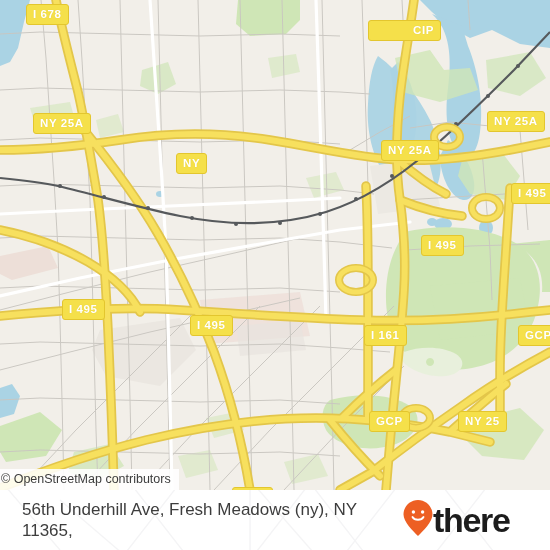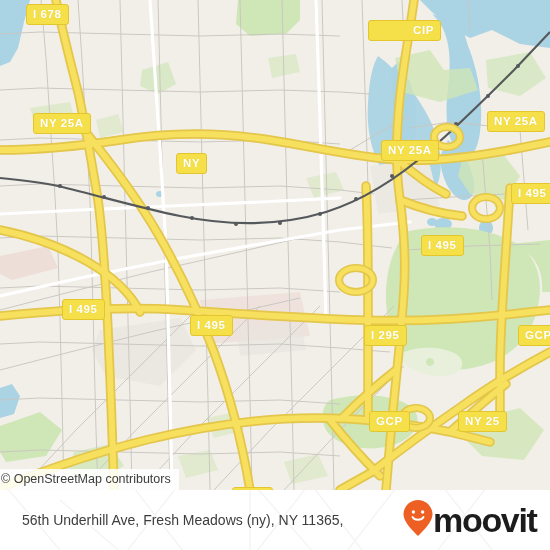--- a/index.html
+++ b/index.html
@@ -101,21 +101,21 @@
   .footer-wm {
     position: absolute; left: 0; top: 0;
     width: 550px; height: 60px;
     opacity: .5;
     pointer-events: none;
   }
   .addr {
     position: relative;
     margin-left: 22px;
     width: 378px;
-    font-size: 14px;
+    font-size: 17px;
     line-height: 21px;
     color: #3d3d3d;
     font-family: "Liberation Sans", sans-serif;
     z-index: 2;
   }
   .brand {
     position: relative;
     display: flex; align-items: center;
     z-index: 2;
     margin-left: 2px;
@@ -342,21 +342,21 @@
     <div class="shield" style="left:26px; top:4px;">I 678</div>
     <div class="shield" style="left:368px; top:20px;padding-left:44px;">CIP</div>
     <div class="shield" style="left:33px; top:113px;">NY 25A</div>
     <div class="shield" style="left:487px; top:111px;">NY 25A</div>
     <div class="shield" style="left:381px; top:140px;">NY 25A</div>
     <div class="shield" style="left:176px; top:153px;">NY</div>
     <div class="shield" style="left:511px; top:183px;">I 495</div>
     <div class="shield" style="left:421px; top:235px;">I 495</div>
     <div class="shield" style="left:62px; top:299px;">I 495</div>
     <div class="shield" style="left:190px; top:315px;">I 495</div>
-    <div class="shield" style="left:364px; top:325px;">I 295</div>
+    <div class="shield" style="left:364px; top:325px;">I 161</div>
     <div class="shield" style="left:518px; top:325px;">GCP</div>
     <div class="shield" style="left:369px; top:411px;">GCP</div>
     <div class="shield" style="left:458px; top:411px;">NY 25</div>
     <div class="shield" style="left:232px; top:487px;">GCP</div>
 
 
     <div class="attrib">© OpenStreetMap contributors</div>
   </div>
 
   <div class="footer">
@@ -383,17 +383,17 @@
 
     <div class="brand">
       <span>
         <svg width="32" height="38" viewBox="0 0 32 38">
           <path d="M16 1 C8 1 1.5 7.5 1.5 15.5 C1.5 23 11 32 16 37 C21 32 30.5 23 30.5 15.5 C30.5 7.5 24 1 16 1 Z" fill="#ed5f23"></path>
           <circle cx="11.4" cy="13" r="1.7" fill="#ffffff"></circle>
           <circle cx="20.6" cy="13" r="1.7" fill="#ffffff"></circle>
           <path d="M10.5 18 C12.6 21.6 19.4 21.6 21.5 18" fill="none" stroke="#ffffff" stroke-width="1.9" stroke-linecap="round"></path>
         </svg>
       </span>
-      <span class="brand-word">moovit</span>
+      <span class="brand-word">there</span>
     </div>
   </div>
 
 </div>
 
 </body></html>

